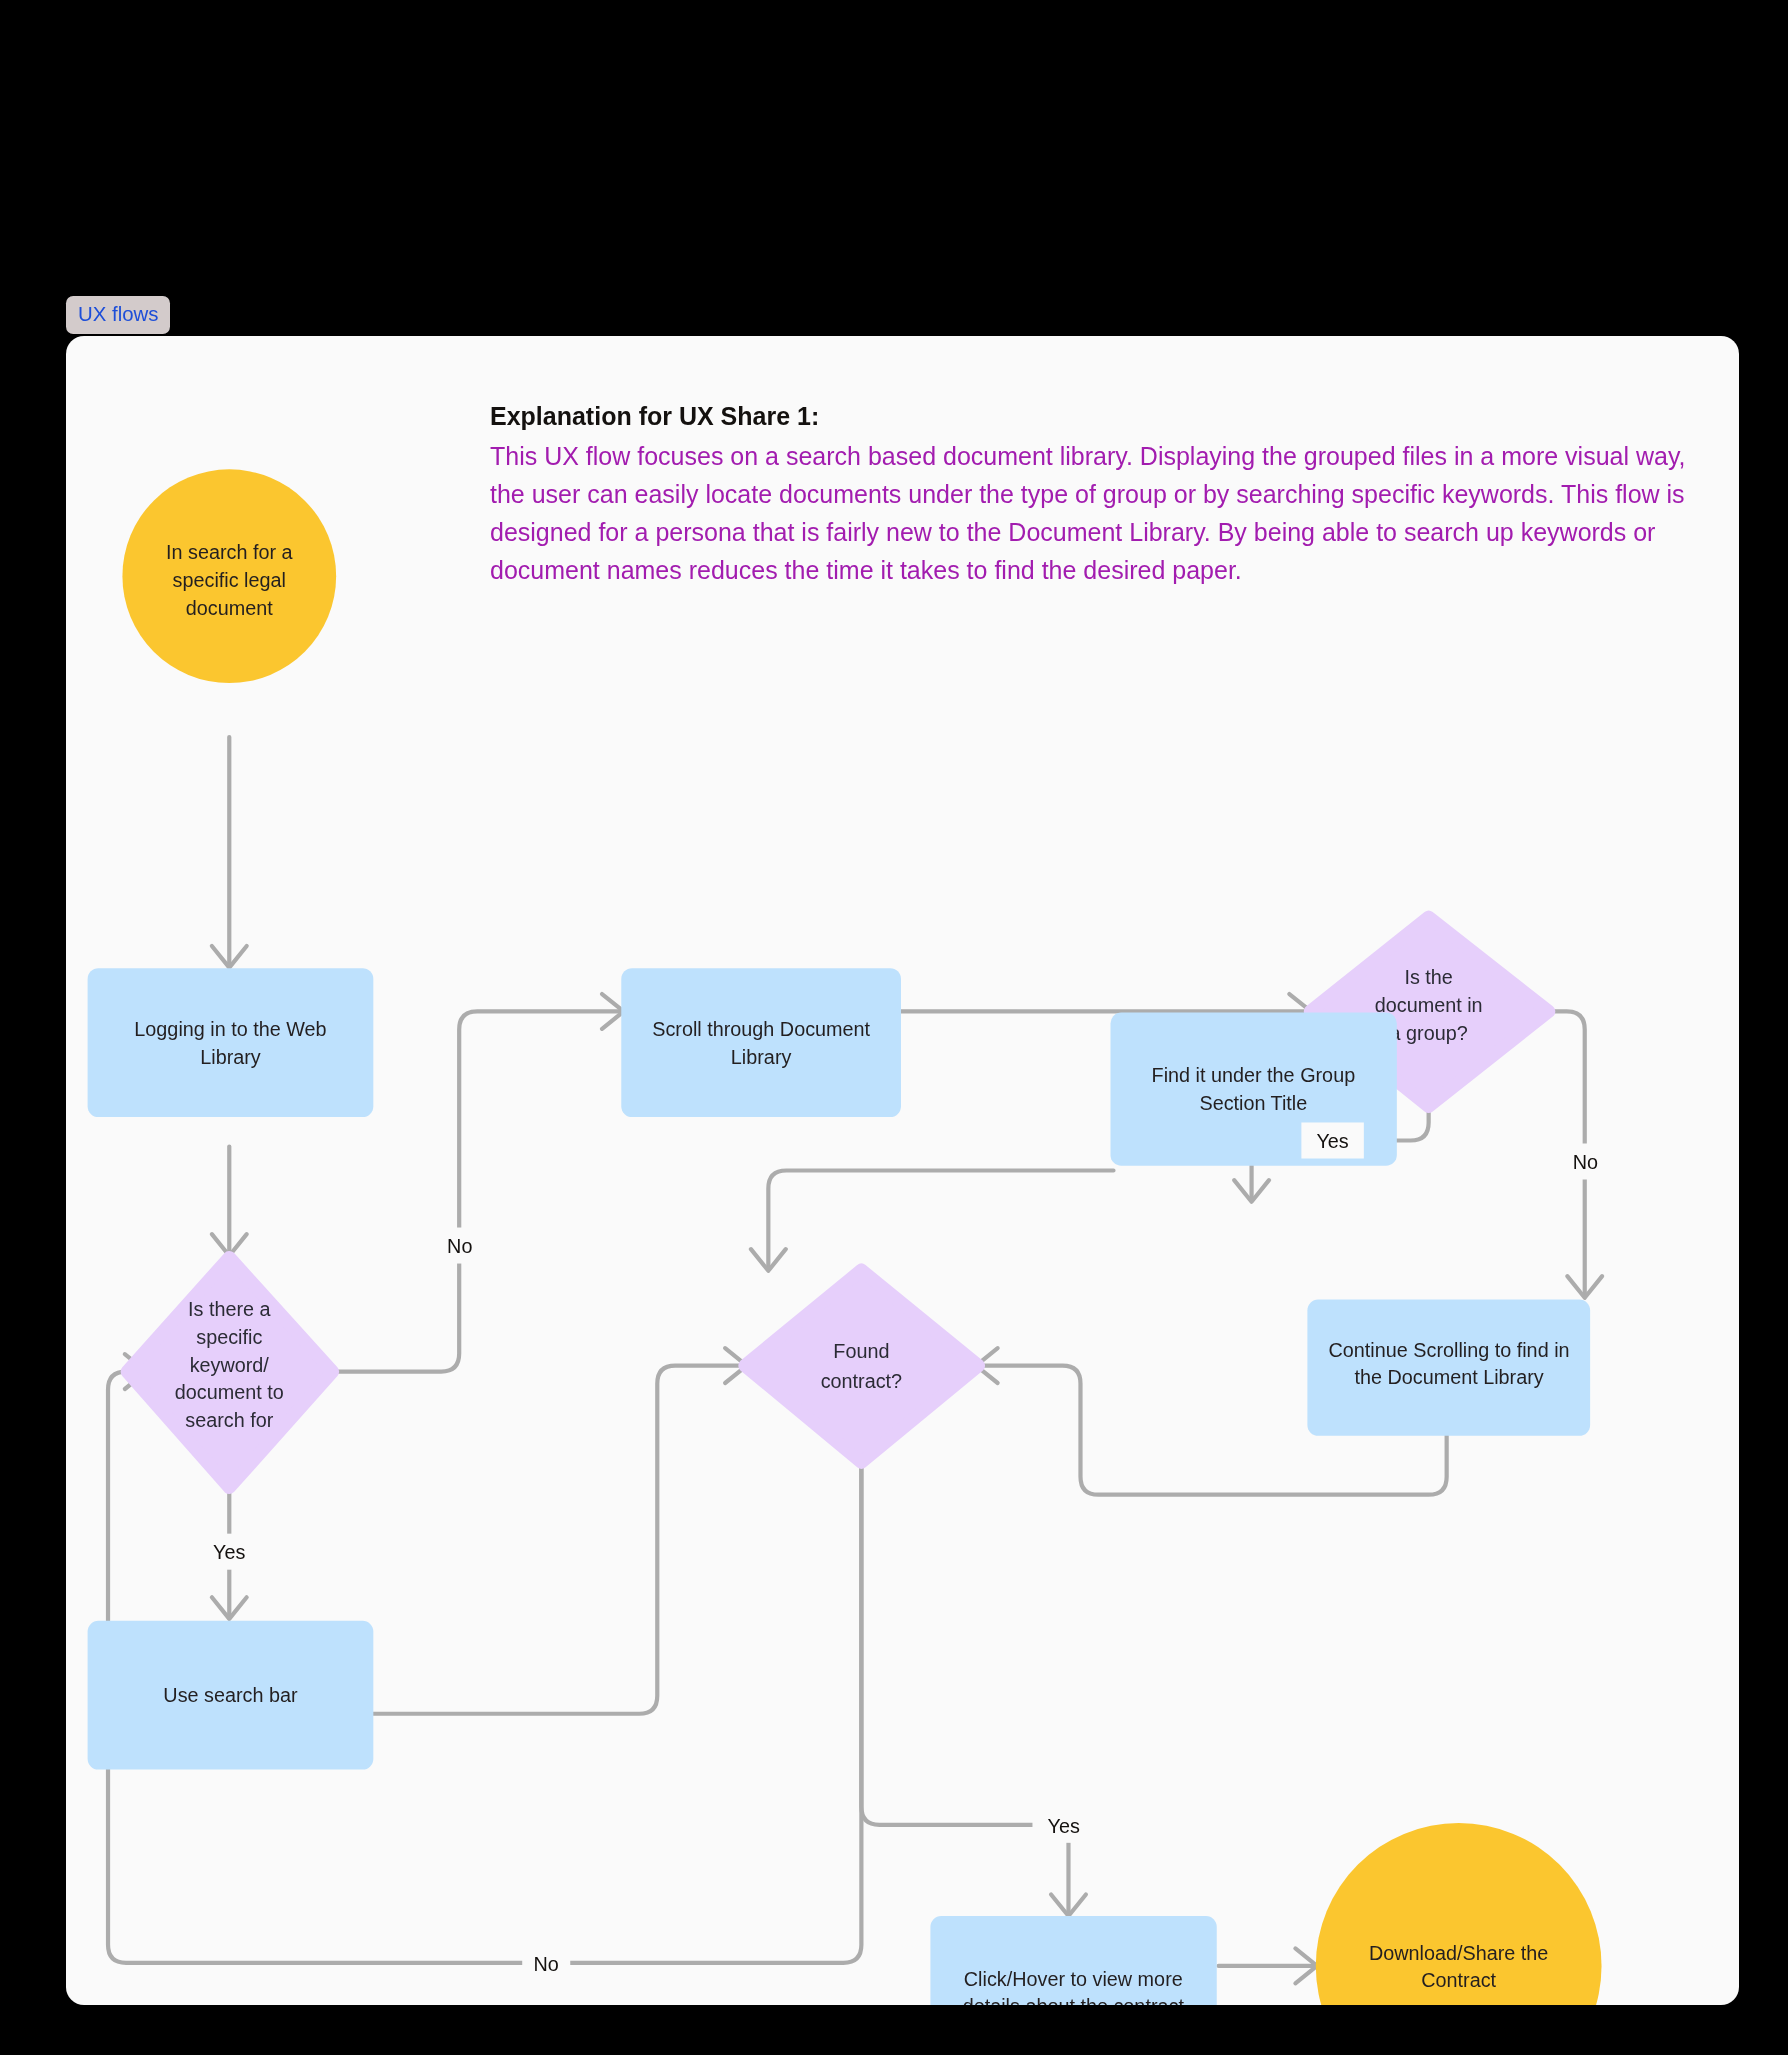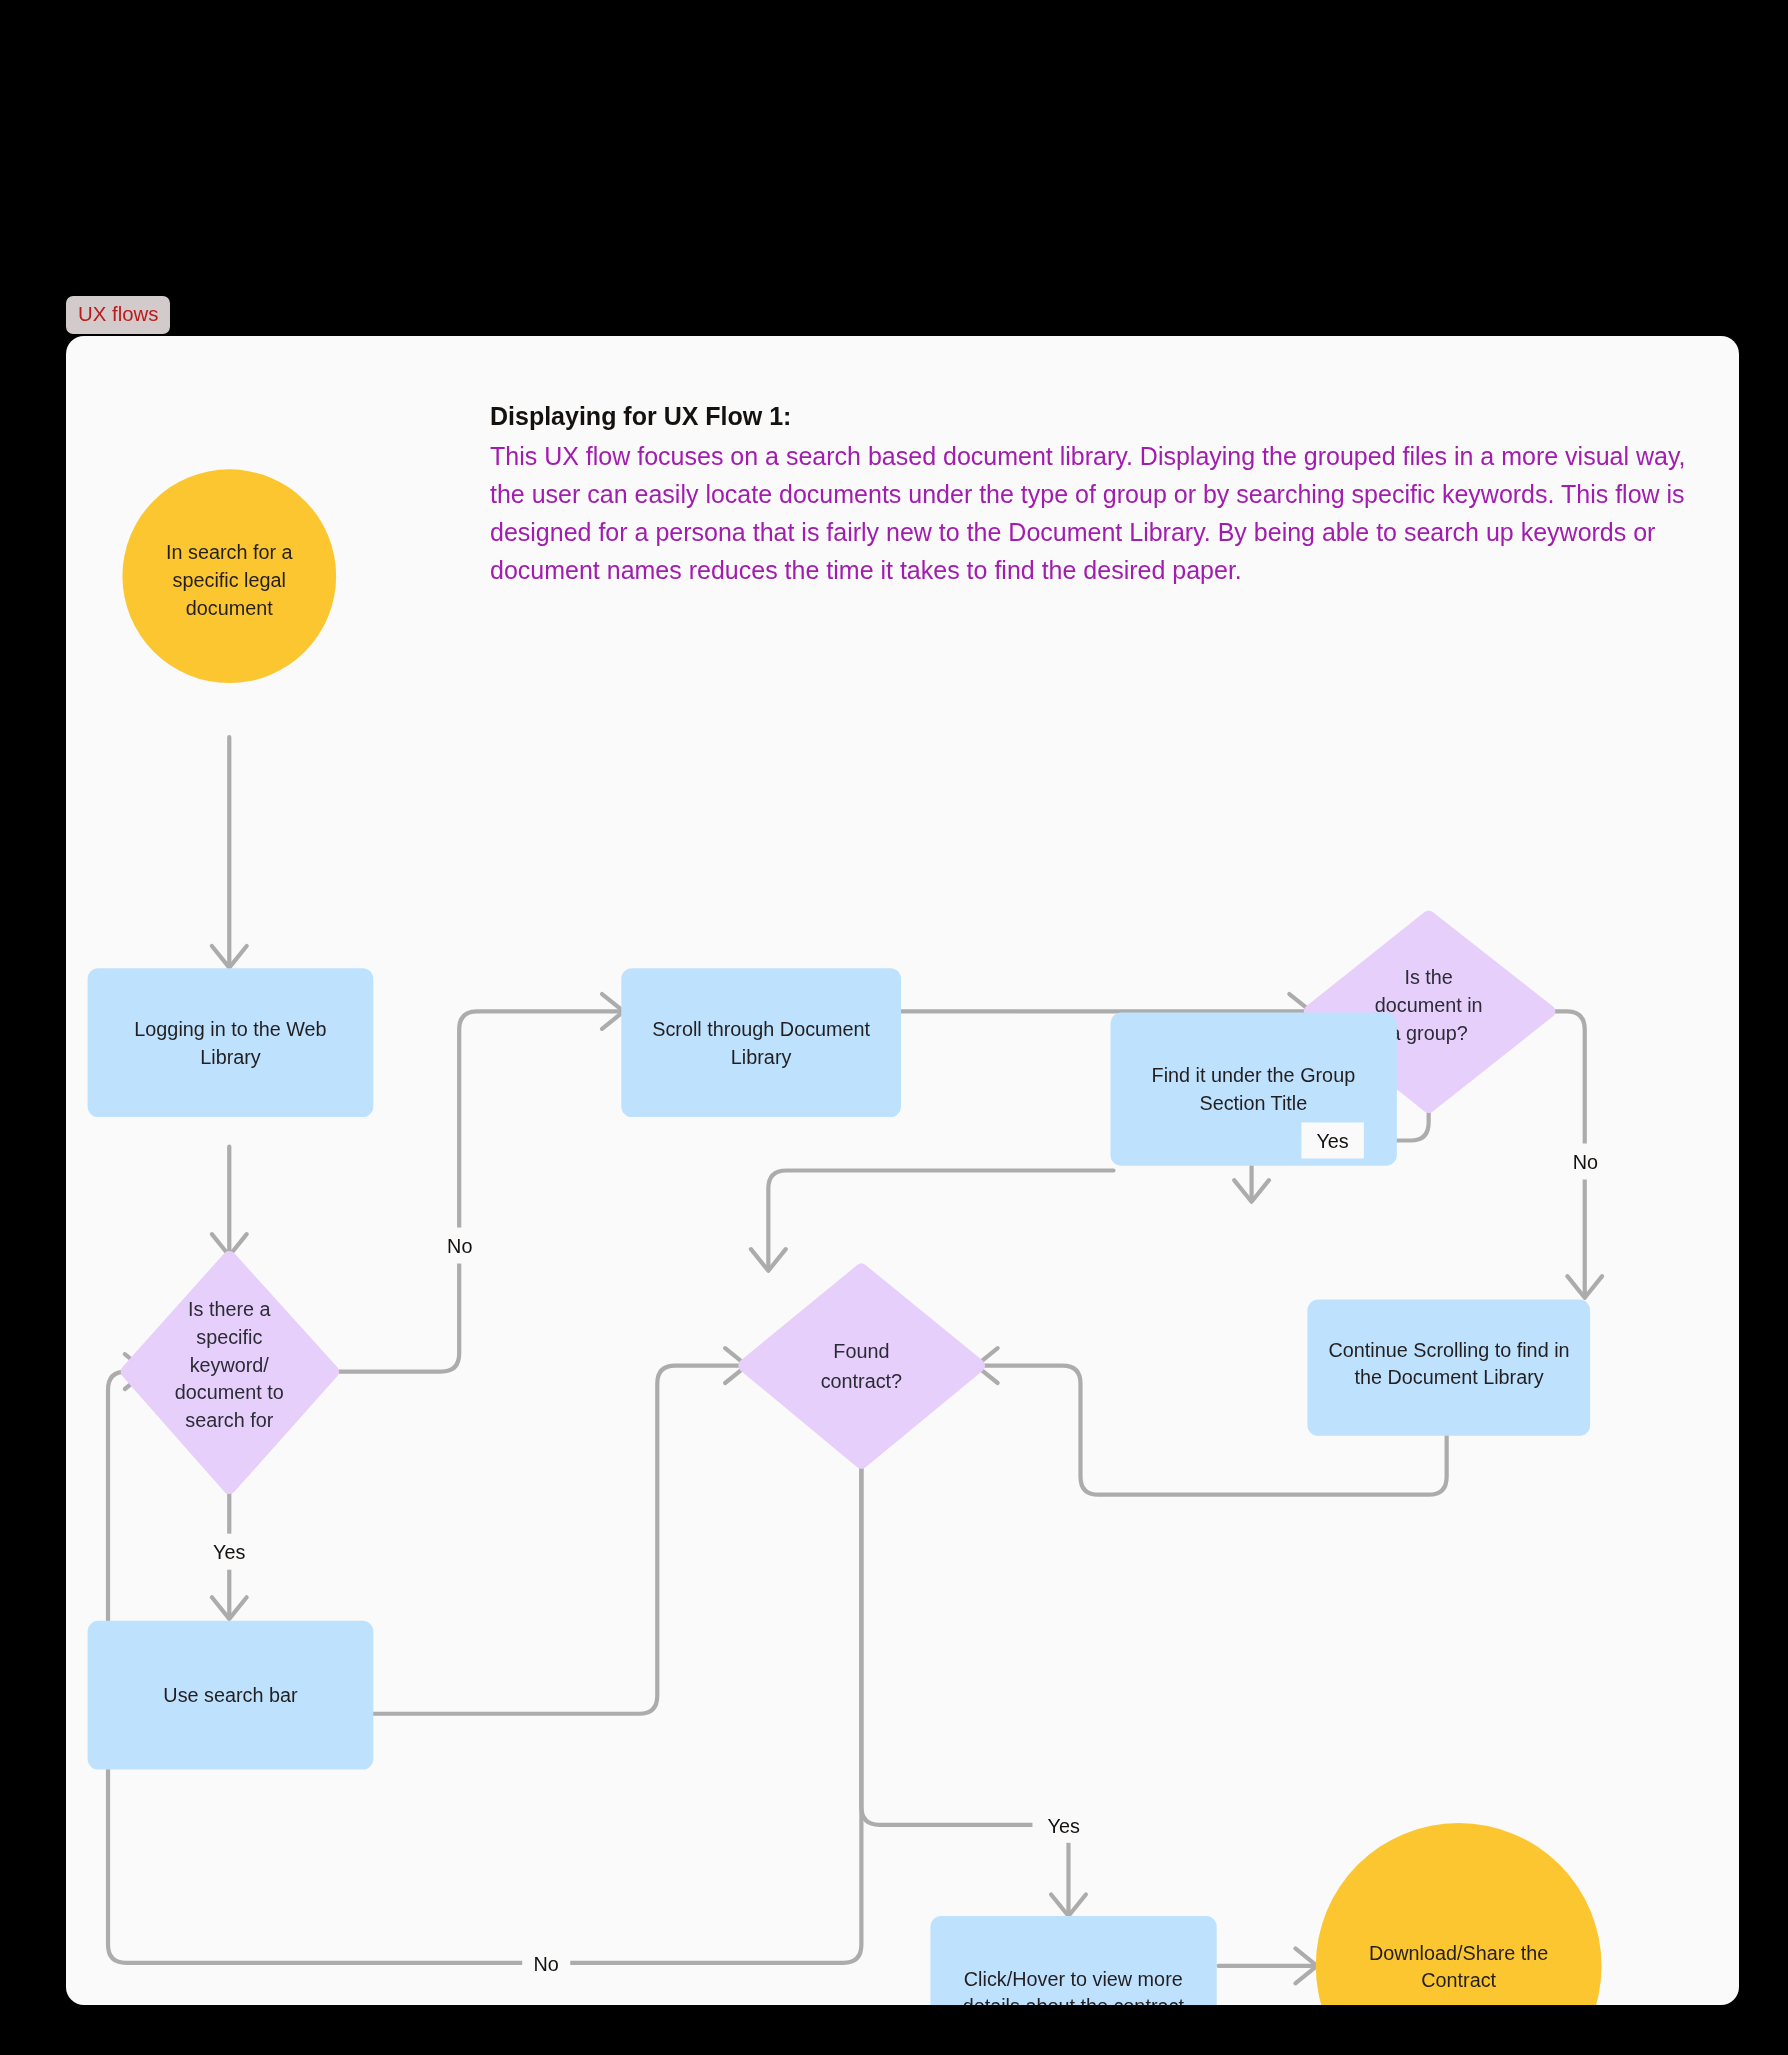--- a/index.html
+++ b/index.html
@@ -18,21 +18,21 @@
     width: 1788px;
     height: 2056px;
     background: #000000;
   }
   
   #frame-label {
     position: absolute;
     left: 66px;
     top: 296px;
     background: #D3CBCB;
-    color: #b91c1c;
+    color: #1d4ed8;
     font-size: 20.4px;
     line-height: 1;
     padding: 7.8px 12px 9.6px 12px;
     border-radius: 7.2px;
     font-family: "Liberation Sans", sans-serif;
     white-space: nowrap;
   }
   
   #canvas {
     position: absolute;
@@ -103,21 +103,21 @@
 </head>
 <body>
 
 <div id="root">
 
   <div id="frame-label">UX flows</div>
 
   <div id="canvas">
 
     <div id="explanation">
-      <p class="head">Displaying for UX Flow 1:</p>
+      <p class="head">Explanation for UX Share 1:</p>
       <p class="body">This UX flow focuses on a search based document library. Displaying the grouped files in a more visual way, the user can easily locate documents under the type of group or by searching specific keywords. This flow is designed for a persona that is fairly new to the Document Library. By being able to search up keywords or document names reduces the time it takes to find the desired paper.</p>
     </div>
 
     <svg id="flow-svg" viewBox="0 0 2787 2780">
 
       <g>
         <path class="conn" d="M 272 668 L 272 1050"></path>
         <path class="arrowhead" d="M 243 1016 L 272 1052 L 301 1016"></path>
       </g>
 

